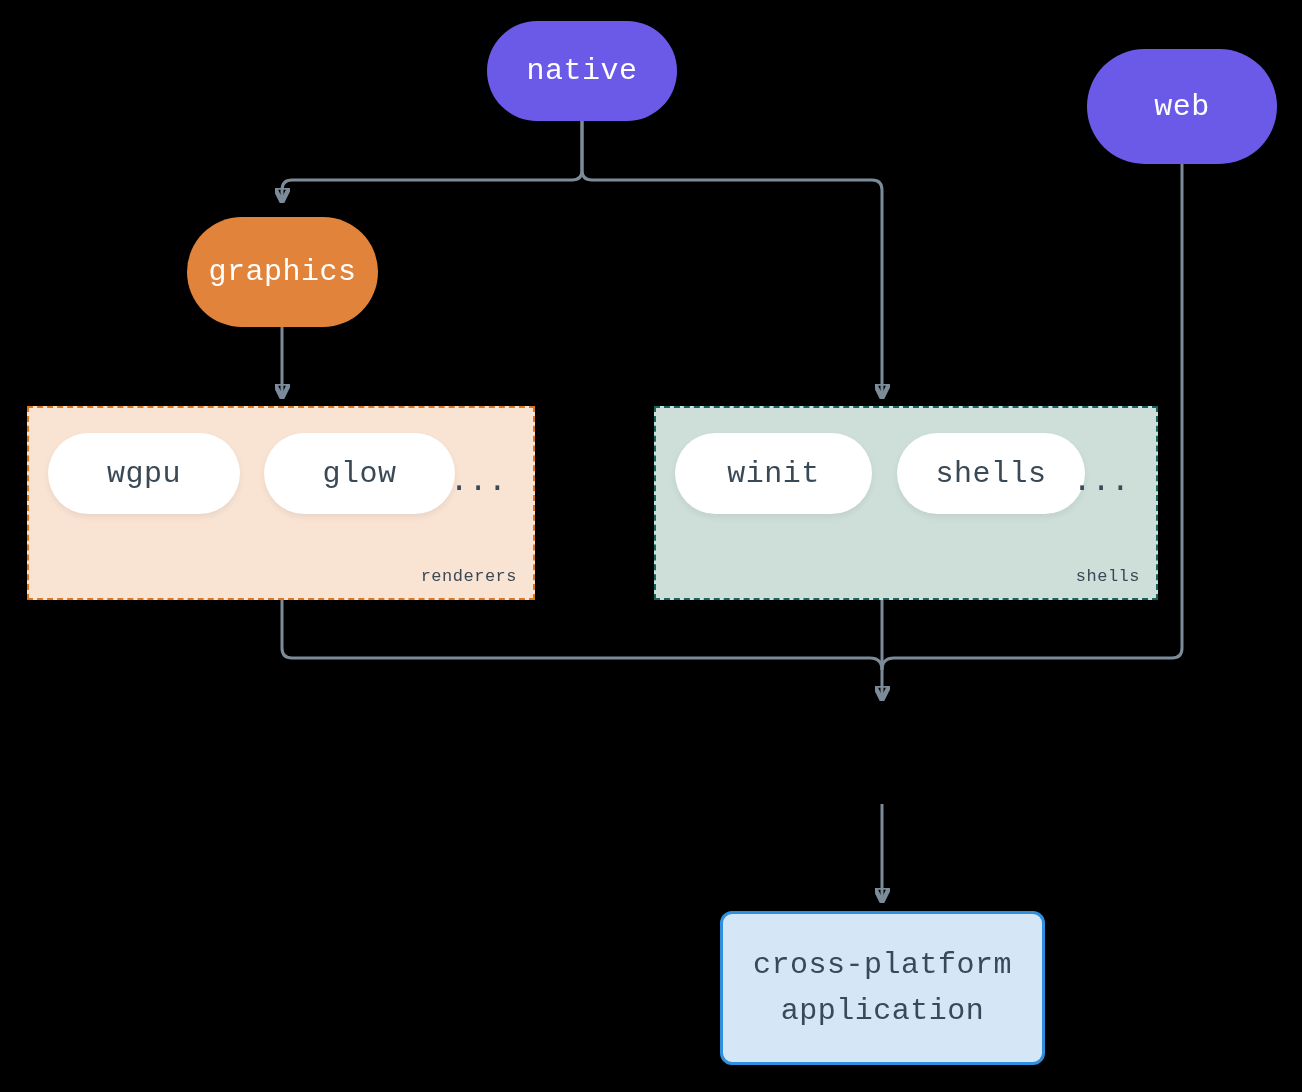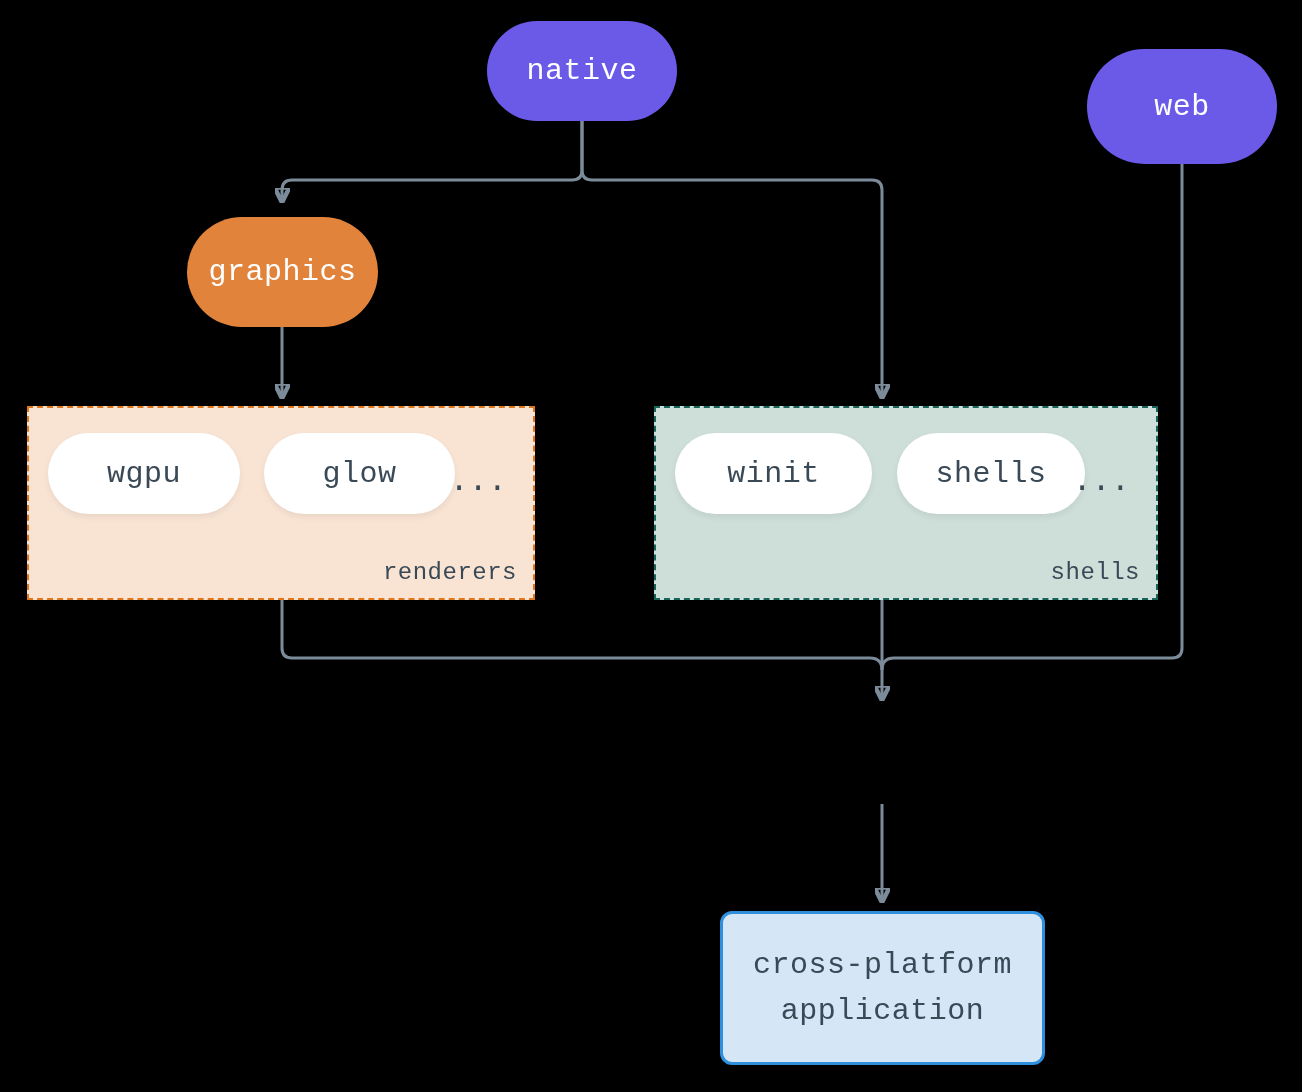--- a/index.html
+++ b/index.html
@@ -70,21 +70,21 @@
   .group-shells    .pill-b { left: 241px; width: 188px; }
   .ellipsis {
     position: absolute;
     right: 26px; top: 55px;
     font-size: 32px;
     color: var(--dark-text, #3A4956);
   }
   .group-label {
     position: absolute;
     right: 16px; bottom: 12px;
-    font-size: 24px;
+    font-size: 17px;
     color: var(--dark-text, #3A4956);
     letter-spacing: 0.5px;
   }
   .app-box {
     position: absolute;
     left: 720px; top: 911px;
     width: 325px; height: 154px;
     box-sizing: border-box;
     background: var(--app-bg, #D5E7F7);
     border: 3px solid var(--app-border, #2F8FDF);

